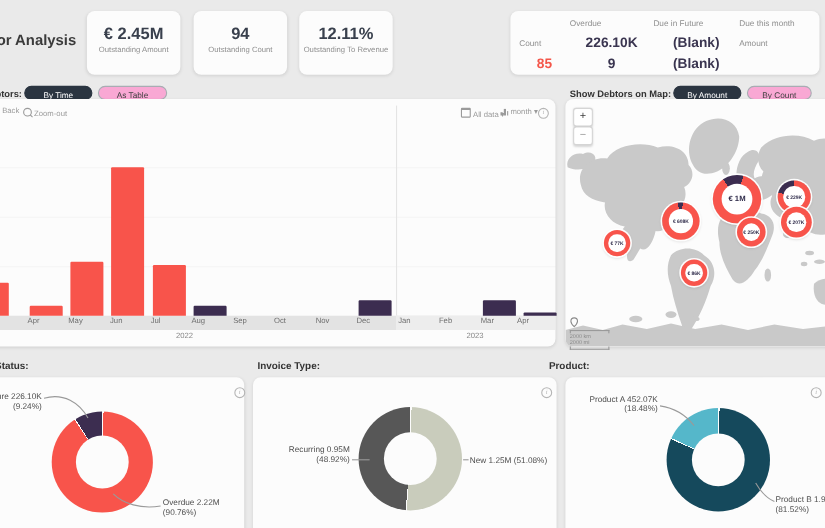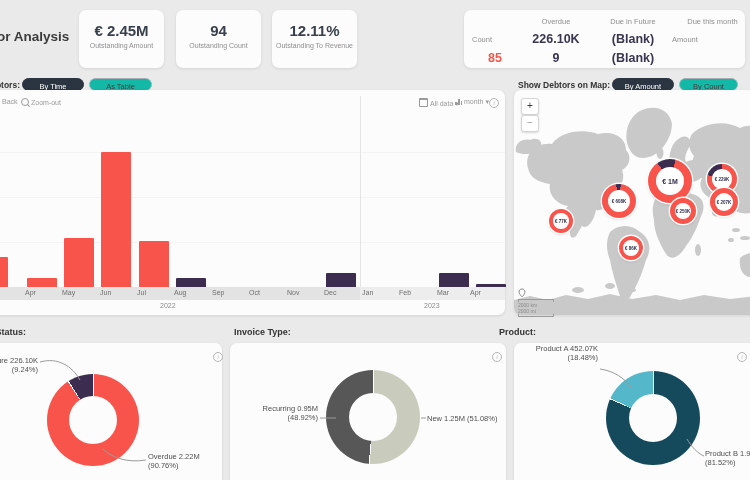--- a/index.html
+++ b/index.html
@@ -8,29 +8,29 @@
   .card{position:absolute;background:#fcfcfc;border-radius:7px;box-shadow:0 1px 3px rgba(0,0,0,.10);}
   
   .page-title{position:absolute;left:-33px;top:29px;font-size:13.5px;font-weight:bold;color:#3b3b3b;white-space:nowrap;}
   
   .kpi{top:10px;width:85px;height:58px;text-align:center;}
   .kpi .v{margin-top:12px;font-weight:bold;font-size:15px;color:#39404d;white-space:nowrap;}
   .kpi .l{margin-top:3px;font-size:7px;color:#8f8f8f;white-space:nowrap;}
   
   #due-card{left:464px;top:10px;width:281px;height:58px;}
   .due-grid{display:grid;grid-template-columns:46px 76px 78px 81px;padding:7px 0 0 8px;}
-  .due-h{font-size:7.5px;color:#8f8f8f;text-align:center;height:13px;}
+  .due-h{font-size:7.5px;color:#8f8f8f;text-align:left;height:13px;}
   .due-rl{font-size:7.5px;color:#8f8f8f;line-height:19px;}
   .due-v{font-size:12.5px;font-weight:bold;color:#3a3550;text-align:center;line-height:19px;white-space:nowrap;}
   .due-v.red{color:#f4564a;}
   
   .sec-label{position:absolute;top:80px;font-size:8.5px;font-weight:bold;color:#333;white-space:nowrap;}
   .pill{position:absolute;top:78px;height:13px;border-radius:8px;font-size:7.5px;line-height:13px;text-align:center;cursor:pointer;box-sizing:border-box;}
   .pill.sel{background:#2b3541;color:#fff;border:1px solid #2b3541;}
-  .pill.unsel{background:#14b8a6;color:#3f3f3f;border:1px solid #a8adb3;}
+  .pill.unsel{background:#f9a8d4;color:#3f3f3f;border:1px solid #a8adb3;}
   
   #chart-card{left:-14px;top:90px;width:519px;height:225px;}
   #map-card{left:514px;top:90px;width:243px;height:225px;overflow:hidden;}
   .layer{position:absolute;left:0;top:0;width:750px;height:480px;pointer-events:none;}
   .ctrl{position:absolute;top:98px;font-size:7px;color:#9a9a9a;white-space:nowrap;pointer-events:auto;cursor:pointer;}
   .zoom-glass{display:inline-block;width:6px;height:6px;border:1px solid #9a9a9a;border-radius:50%;position:relative;vertical-align:-1px;margin-right:2px;}
   .zoom-glass::after{content:"";position:absolute;width:3px;height:1px;background:#9a9a9a;left:5px;top:6px;transform:rotate(45deg);}
   .cal-ic{display:inline-block;width:7px;height:6px;border:1px solid #9a9a9a;border-top:2px solid #9a9a9a;border-radius:1px;vertical-align:-1px;margin-right:2px;}
   .bars-ic{display:inline-block;width:7px;height:6px;vertical-align:-1px;margin-right:2px;
     background:linear-gradient(#9a9a9a,#9a9a9a) 0 100%/2px 3px no-repeat,
@@ -229,21 +229,21 @@
     <div>Overdue 2.22M</div>
       <div>(90.76%)</div>
   </div>
   <div class="dlabel r" style="left:240px;top:404px;width:78px">
     <div>Recurring 0.95M</div>
       <div>(48.92%)</div>
   </div>
   <div class="dlabel" style="left:427px;top:414px">
     <div>New 1.25M (51.08%)</div>
   </div>
-  <div class="dlabel r" style="left:520px;top:344px;width:78px">
+  <div class="dlabel r" style="left:520px;top:358px;width:78px">
     <div>Product A 452.07K</div>
       <div>(18.48%)</div>
   </div>
   <div class="dlabel" style="left:705px;top:449px">
     <div>Product B 1.99M</div>
       <div>(81.52%)</div>
   </div>
 
   <svg class="layer" width="750" height="480">
     <g fill="none" stroke="#9a9a9a" stroke-width="1">

